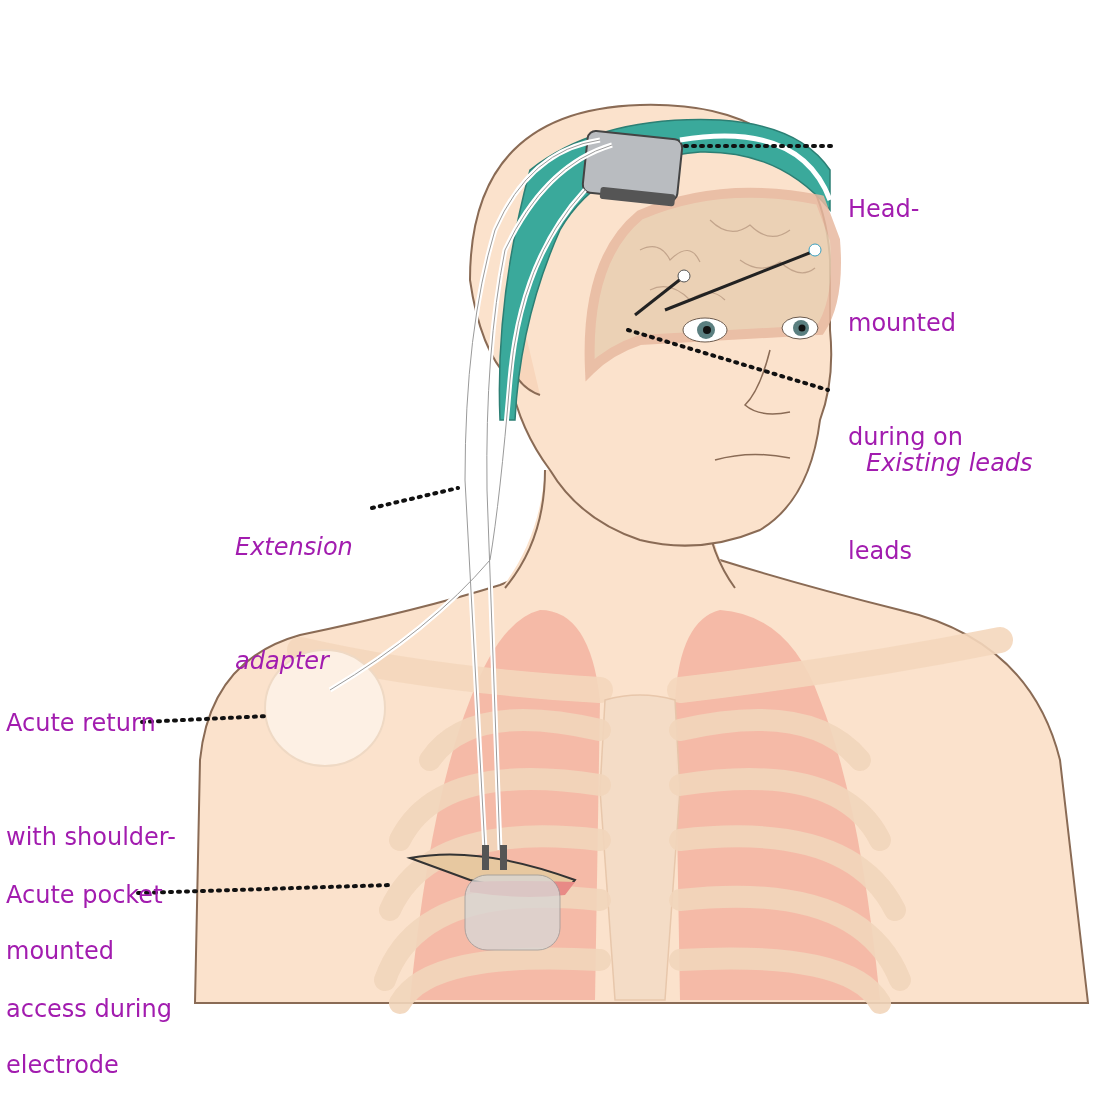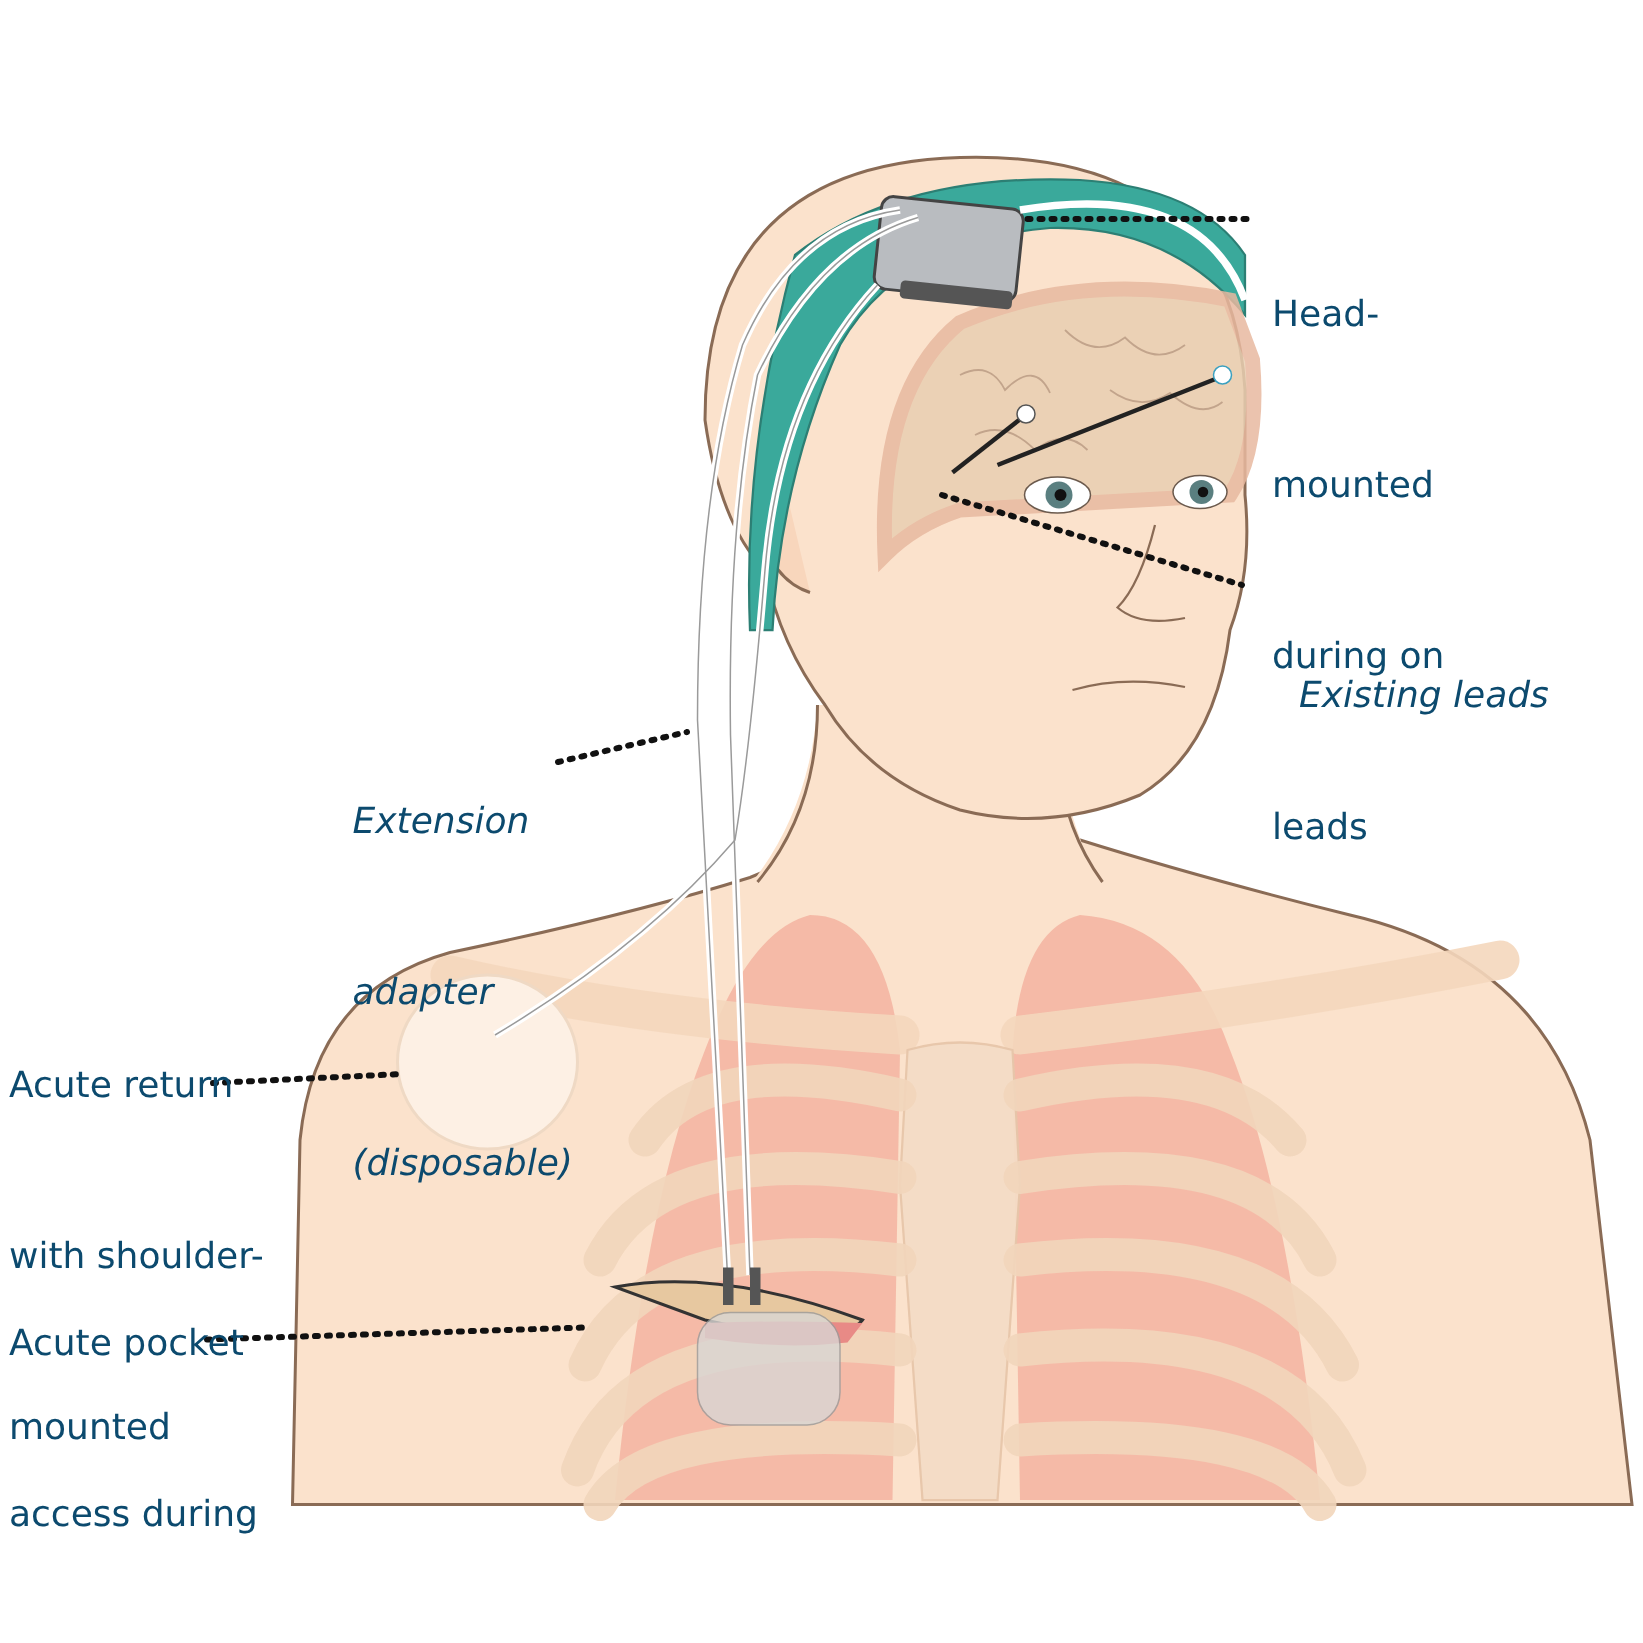--- a/index.html
+++ b/index.html
@@ -3,21 +3,21 @@
   <meta charset="utf-8">
   <style>
     html, body { margin: 0; padding: 0; background: #ffffff; }
     #stage { position: relative; width: 1095px; height: 1095px; overflow: hidden; background: #ffffff; }
     svg.art { position: absolute; left: 0; top: 0; }
     .label {
       position: absolute;
       font-family: "DejaVu Sans", sans-serif;
       font-size: 24px;
       line-height: 38px;
-      color: #0c4a6e;
+      color: #a21caf;
       white-space: pre;
     }
     .label div { display: block; }
   </style>
 </head>
 <body>
 
 <div id="stage">
 
   <svg class="art" width="1095" height="1095" viewBox="0 0 1095 1095">
@@ -122,27 +122,27 @@
     <div>leads</div>
   </div>
 
   <div class="label" style="left:866px; top:368px;font-style:italic;">
     <div>Existing leads</div>
   </div>
 
   <div class="label" style="left:235px; top:452px;font-style:italic;">
     <div>Extension</div>
     <div>adapter</div>
-    <div>(disposable)</div>
   </div>
 
   <div class="label" style="left:6px; top:628px;">
     <div>Acute return</div>
     <div>with shoulder-</div>
     <div>mounted</div>
+    <div>electrode</div>
   </div>
 
   <div class="label" style="left:6px; top:800px;">
     <div>Acute pocket</div>
     <div>access during</div>
     
     
   </div>
 
 </div>

